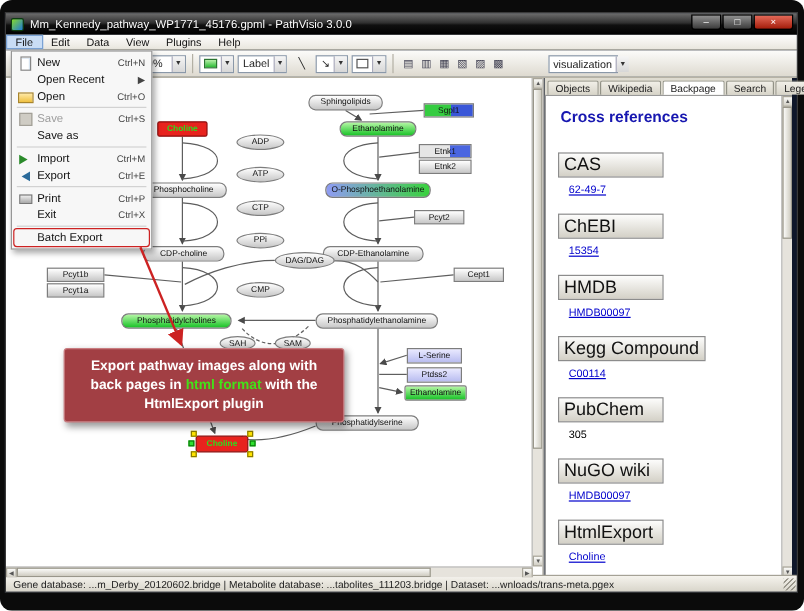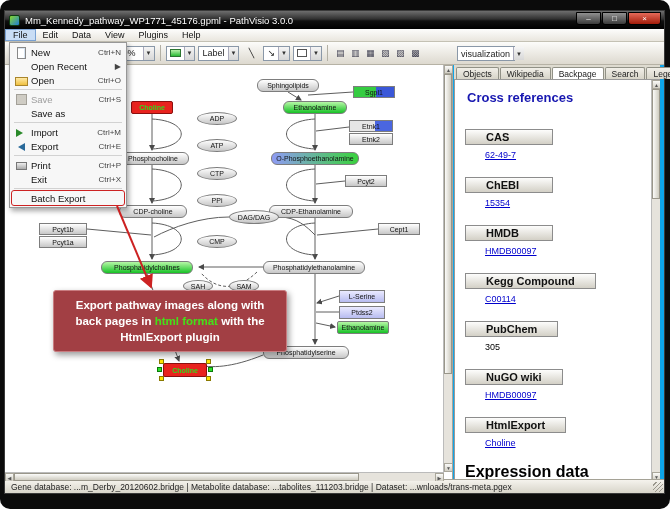--- a/index.html
+++ b/index.html
@@ -1,21 +1,21 @@
 <!DOCTYPE html>
 <html><head>
 <meta charset="utf-8">
 <style>
   *{margin:0;padding:0;box-sizing:border-box}
   html,body{background:#ffffff}
   body{font-family:"Liberation Sans",sans-serif}
   .screen{position:relative;width:670px;height:509px;background:#0b0b0b;border-radius:10px;overflow:hidden}
 
   
-  .win{position:absolute;left:4px;top:10px;width:661px;height:484px;background:#0ea5e9;border:1px solid #3a3a3a}
+  .win{position:absolute;left:4px;top:10px;width:661px;height:484px;background:#0f172a;border:1px solid #3a3a3a}
   .titlebar{position:absolute;left:0;top:0;right:0;height:18px;display:flex;align-items:center;
     background:linear-gradient(#6e6e6e,#303030 45%,#101010 55%,#000);color:#fff}
   .app-icon{width:11px;height:11px;margin:0 5px 0 4px;border-radius:2px;background:linear-gradient(135deg,#86d92b,#1d7bd8);border:1px solid #0d3c12}
   .title-text{font-size:9.5px;text-shadow:0 1px 1px #000;white-space:nowrap}
   .win-btns{position:absolute;right:3px;top:1px;display:flex;gap:1px}
   .win-btn{width:25px;height:13px;border:1px solid #000;border-radius:0 0 3px 3px;color:#fff;font-size:8px;
     display:flex;align-items:center;justify-content:center;background:linear-gradient(#909090,#3b3b3b)}
   .win-btn.close{width:33px;background:linear-gradient(#e56a59,#a31c0a)}
   .win-btn.min::before{content:"–"} .win-btn.max::before{content:"□"} .win-btn.close::before{content:"×"}
 
@@ -77,22 +77,22 @@
 
   
   .sidepanel{position:absolute;left:449px;top:0;right:4px;height:416px;background:#ece9d8}
   .tabstrip{display:flex;height:15px;font-size:8.5px;padding:2px 0 0 2px;background:#dedbd0;border-bottom:1px solid #999}
   .tab{padding:0 6px;display:flex;align-items:center;border:1px solid #919186;border-bottom:none;margin-right:1px;
     background:linear-gradient(#f1efe8,#d7d4c8);border-radius:2px 2px 0 0;color:#222}
   .tab.active{background:#fff;position:relative;top:0}
   .panel-content{position:absolute;left:0;top:15px;right:0;bottom:0;background:#fff;border-left:1px solid #999;padding:6px 10px;overflow:hidden}
   .xref-heading{color:#1717b0;font-weight:bold;font-size:13px;margin:4px 0 22px 2px}
   .xref-h{display:inline-block;min-width:88px;background:linear-gradient(#fdfdfc,#d3d0c6);border:1px solid #8c8c8c;
-    font-size:11px;font-weight:bold;padding:1px 20px;color:#111}
-  .xref-v{font-size:9px;margin:5px 0 15px 20px;color:#000}
+    font-size:15px;font-weight:normal;padding:1px 4px;color:#111}
+  .xref-v{font-size:9px;margin:5px 0 15px 9px;color:#000}
   .xref-v.link{color:#0000cc;text-decoration:underline}
   .xref-footer{font-weight:bold;font-size:16px;margin-top:0;color:#000}
   .panel-scroll{position:absolute;right:0;top:0;width:9px;bottom:0;background:#e6e3dc;border-left:1px solid #bbb}
   .p-thumb{position:absolute;left:0;top:9px;width:8px;height:110px;background:linear-gradient(90deg,#fbfbf9,#cfccc1);border:1px solid #99968a}
 
   
   .statusbar{position:absolute;left:0;bottom:0;right:0;height:14px;display:flex;align-items:center;padding:0 6px;
     background:linear-gradient(#f5f3ed,#d8d5ca);border-top:1px solid #a5a296;font-size:8.5px;color:#222;white-space:nowrap;overflow:hidden}
   .grip{position:absolute;right:1px;bottom:1px;width:10px;height:10px;
     background:repeating-linear-gradient(135deg,transparent 0 2px,#9a978c 2px 3px)}

